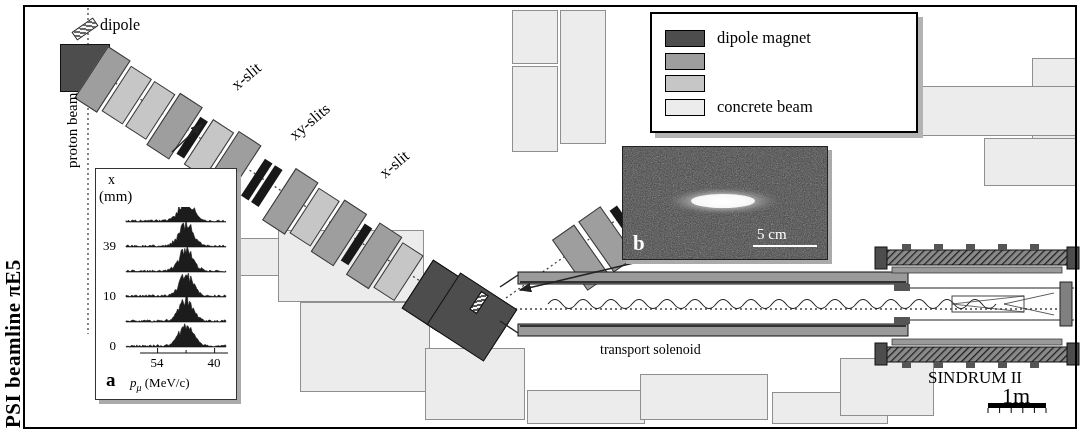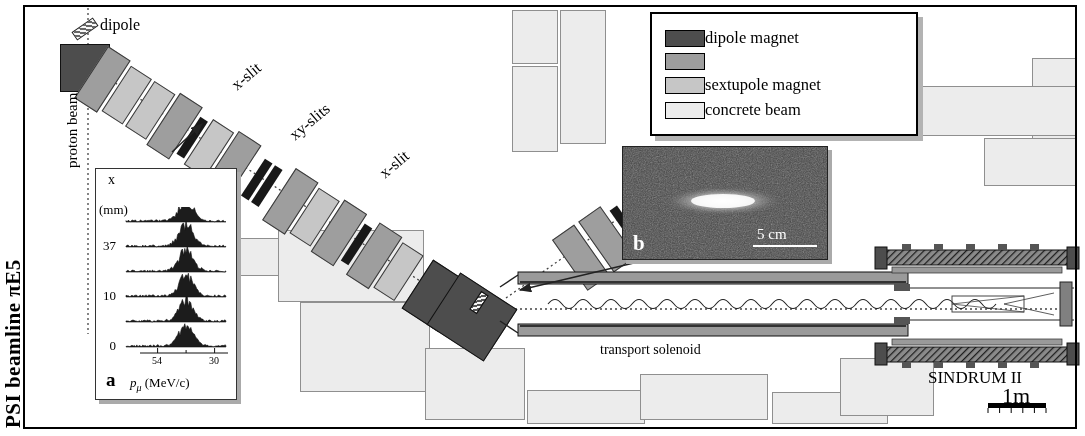--- a/index.html
+++ b/index.html
@@ -18,28 +18,28 @@
   .mq{width:27px;height:62px;background:#9e9e9e;border:1px solid #3a3a3a;flex:none}
   .ms{width:25px;height:54px;background:#c6c6c6;border:1px solid #3a3a3a;flex:none}
   .mslit{width:9px;height:44px;background:#181818;flex:none}
   .mdip{width:44px;height:58px;background:#4d4d4d;border:1px solid #111;flex:none}
   .gapL{margin-left:7px}
   .station{position:absolute;left:60px;top:44px;width:50px;height:48px;background:#4d4d4d;border:1px solid #111;z-index:3}
   .bend{position:absolute;left:438px;top:286px;width:68px;height:62px;background:#4d4d4d;border:1px solid #111;transform:rotate(33deg);z-index:3}
   .prod-target{position:absolute;left:468px;top:298px;width:22px;height:9px;transform:rotate(-57deg);background:repeating-linear-gradient(45deg,#f7f7f7 0 2px,#555 2px 4px);border:1px solid #111;z-index:4}
   .top-target{position:absolute;left:72px;top:24px;width:26px;height:10px;transform:rotate(-35deg);background:repeating-linear-gradient(45deg,#f7f7f7 0 2px,#666 2px 4px);border:1px solid #222;z-index:4}
   .legend{position:absolute;left:650px;top:12px;width:268px;background:#fff;border:2px solid #000;box-shadow:5px 5px 0 #b3b3b3;padding:9px 13px;z-index:6}
-  .legend-row{display:flex;align-items:center;gap:0;margin:5px 0}
+  .legend-row{display:flex;align-items:center;gap:12px;margin:5px 0}
   .swatch{width:40px;height:17px;border:1px solid #000;flex:none}
   .legend-label{font-size:16.5px}
   .inset-a{position:absolute;left:95px;top:168px;width:142px;height:232px;background:#fff;border:1px solid #333;box-shadow:4px 4px 0 #aaa;z-index:6}
   .inset-a .hx{position:absolute;left:12px;top:3px;font-size:14px}
-  .inset-a .hmm{position:absolute;left:3px;top:33px;font-size:13px}
+  .inset-a .hmm{position:absolute;left:3px;top:19px;font-size:15px}
   .inset-a .yt{position:absolute;left:2px;width:18px;text-align:right;font-size:13px}
-  .inset-a .xt{position:absolute;top:186px;width:18px;text-align:center;font-size:10px}
+  .inset-a .xt{position:absolute;top:186px;width:18px;text-align:center;font-size:13px}
   .inset-a .ia-plot{position:absolute;left:24px;top:38px}
   .inset-a .alabel{position:absolute;left:10px;top:200px;font-size:19px;font-weight:bold}
   .inset-a .plabel{position:absolute;left:34px;top:206px;font-size:13px;font-style:italic}
   .inset-a .plabel sub{font-size:10px}
   .inset-a .plabel .units{font-style:normal}
   .inset-b{position:absolute;left:622px;top:146px;width:206px;height:114px;border:1px solid #222;box-shadow:4px 4px 0 #aaa;z-index:6;background:#444}
   .sol-label{left:600px;top:342px;font-size:14px}
   .det-label{left:928px;top:368px;font-size:17px}
   .scale-label{left:1002px;top:383px;font-size:22px}
   .target-label{left:100px;top:16px;font-size:16px}
@@ -181,45 +181,44 @@
 <div class="legend">
   <div class="legend-row">
     <div class="swatch" style="background: rgb(77, 77, 77);"></div>
     <div class="legend-label">dipole magnet</div>
   </div>
   <div class="legend-row">
     <div class="swatch" style="background: rgb(158, 158, 158);"></div>
   </div>
   <div class="legend-row">
     <div class="swatch" style="background: rgb(198, 198, 198);"></div>
-    <div class="legend-label">sextupole magnet</div>
   </div>
   <div class="legend-row">
     <div class="swatch" style="background: rgb(236, 236, 236);"></div>
     <div class="legend-label">concrete beam</div>
   </div>
 </div>
 
 <div class="inset-a">
   <div class="hx">x</div>
   <div class="hmm">(mm)</div>
-  <div class="yt" style="top:69px">37</div>
+  <div class="yt" style="top:69px">39</div>
   <div class="yt" style="top:119px">10</div>
   <div class="yt" style="top:169px">0</div>
   <svg id="ia-svg" class="ia-plot" width="110" height="152">
       <polygon points="6,140 6.0,139.5 7.2,139.2 8.4,139.3 9.6,139.6 10.8,139.0 12.0,138.2 13.2,139.1 14.4,138.5 15.6,139.8 16.8,137.9 18.0,139.8 19.2,138.4 20.4,139.0 21.6,139.6 22.8,138.0 24.0,139.0 25.2,138.5 26.4,139.3 27.6,138.9 28.8,139.2 30.0,138.0 31.2,138.6 32.4,139.9 33.6,137.8 34.8,139.0 36.0,139.6 37.2,137.8 38.4,137.9 39.6,139.7 40.8,138.6 42.0,139.3 43.2,139.6 44.4,138.6 45.6,138.0 46.8,137.4 48.0,138.2 49.2,138.4 50.4,137.0 51.6,136.7 52.8,134.6 54.0,133.6 55.2,131.9 56.4,129.6 57.6,127.9 58.8,124.2 60.0,128.5 61.2,122.5 62.4,119.9 63.6,120.2 64.8,116.7 66.0,122.2 67.2,118.6 68.4,119.8 69.6,122.6 70.8,120.4 72.0,124.7 73.2,126.5 74.4,127.1 75.6,129.9 76.8,131.5 78.0,132.5 79.2,134.9 80.4,135.6 81.6,136.6 82.8,138.3 84.0,138.1 85.2,137.5 86.4,138.3 87.6,138.1 88.8,139.3 90.0,139.1 91.2,139.1 92.4,139.4 93.6,139.7 94.8,139.4 96.0,138.9 97.2,139.1 98.4,138.6 99.6,139.1 100.8,138.9 102.0,138.3 103.2,138.6 104.4,138.2 105.6,137.9 106,140" fill="#1c1c1c" stroke="#111" stroke-width="0.6"></polygon>
       <polygon points="6,115 6.0,113.9 7.2,113.9 8.4,114.1 9.6,114.6 10.8,114.1 12.0,113.2 13.2,113.1 14.4,113.5 15.6,114.0 16.8,114.2 18.0,114.7 19.2,113.7 20.4,114.6 21.6,113.6 22.8,114.1 24.0,113.1 25.2,113.5 26.4,113.8 27.6,112.9 28.8,113.6 30.0,113.1 31.2,114.8 32.4,115.0 33.6,114.0 34.8,113.9 36.0,114.7 37.2,113.3 38.4,113.2 39.6,113.5 40.8,113.8 42.0,113.7 43.2,114.3 44.4,114.3 45.6,112.9 46.8,112.2 48.0,113.6 49.2,113.9 50.4,112.8 51.6,112.6 52.8,110.4 54.0,109.6 55.2,106.6 56.4,105.6 57.6,102.0 58.8,103.4 60.0,97.7 61.2,96.1 62.4,92.4 63.6,96.2 64.8,98.8 66.0,89.4 67.2,88.7 68.4,99.3 69.6,94.3 70.8,95.8 72.0,103.0 73.2,100.8 74.4,103.6 75.6,106.7 76.8,106.6 78.0,110.3 79.2,110.4 80.4,110.6 81.6,112.0 82.8,112.1 84.0,113.7 85.2,114.3 86.4,113.5 87.6,114.3 88.8,113.0 90.0,113.0 91.2,114.1 92.4,114.4 93.6,114.7 94.8,113.6 96.0,114.4 97.2,113.2 98.4,114.4 99.6,114.9 100.8,114.1 102.0,113.0 103.2,114.0 104.4,113.0 105.6,113.3 106,115" fill="#1c1c1c" stroke="#111" stroke-width="0.6"></polygon>
       <polygon points="6,90 6.0,88.3 7.2,88.7 8.4,88.8 9.6,89.6 10.8,89.2 12.0,88.1 13.2,89.3 14.4,88.5 15.6,88.2 16.8,88.3 18.0,89.7 19.2,89.0 20.4,88.1 21.6,89.7 22.8,88.0 24.0,89.4 25.2,88.4 26.4,88.2 27.6,89.2 28.8,88.0 30.0,88.2 31.2,88.8 32.4,87.9 33.6,87.9 34.8,88.9 36.0,89.8 37.2,88.8 38.4,88.5 39.6,89.5 40.8,88.9 42.0,88.0 43.2,88.9 44.4,87.9 45.6,87.9 46.8,89.5 48.0,88.9 49.2,87.3 50.4,87.6 51.6,86.3 52.8,86.2 54.0,85.7 55.2,82.4 56.4,83.8 57.6,81.5 58.8,76.2 60.0,72.4 61.2,69.8 62.4,67.2 63.6,72.3 64.8,70.1 66.0,67.7 67.2,69.6 68.4,66.2 69.6,75.7 70.8,68.9 72.0,73.5 73.2,77.4 74.4,76.8 75.6,79.0 76.8,81.8 78.0,83.1 79.2,85.9 80.4,85.6 81.6,87.3 82.8,88.1 84.0,89.2 85.2,89.0 86.4,88.6 87.6,88.2 88.8,88.8 90.0,89.1 91.2,89.1 92.4,89.4 93.6,89.6 94.8,87.8 96.0,90.0 97.2,89.4 98.4,88.0 99.6,88.5 100.8,89.2 102.0,89.9 103.2,89.3 104.4,87.9 105.6,88.6 106,90" fill="#1c1c1c" stroke="#111" stroke-width="0.6"></polygon>
       <polygon points="6,65 6.0,64.9 7.2,63.4 8.4,63.5 9.6,64.5 10.8,64.4 12.0,63.1 13.2,63.3 14.4,63.5 15.6,64.6 16.8,64.6 18.0,64.6 19.2,64.3 20.4,63.8 21.6,63.7 22.8,64.2 24.0,63.5 25.2,63.4 26.4,64.9 27.6,63.2 28.8,64.6 30.0,63.3 31.2,64.9 32.4,63.0 33.6,64.1 34.8,63.9 36.0,64.8 37.2,64.2 38.4,63.8 39.6,63.3 40.8,64.0 42.0,64.6 43.2,63.6 44.4,63.6 45.6,62.9 46.8,64.3 48.0,62.0 49.2,62.9 50.4,61.2 51.6,60.0 52.8,62.0 54.0,59.5 55.2,57.1 56.4,55.5 57.6,53.5 58.8,55.4 60.0,49.3 61.2,43.5 62.4,42.0 63.6,48.3 64.8,41.4 66.0,46.0 67.2,39.6 68.4,43.5 69.6,47.4 70.8,44.3 72.0,51.8 73.2,51.7 74.4,53.3 75.6,55.8 76.8,56.9 78.0,60.9 79.2,61.4 80.4,62.1 81.6,60.5 82.8,61.9 84.0,62.6 85.2,63.7 86.4,63.8 87.6,64.3 88.8,64.7 90.0,63.0 91.2,64.1 92.4,64.3 93.6,64.6 94.8,64.2 96.0,63.3 97.2,63.4 98.4,63.8 99.6,64.3 100.8,64.4 102.0,64.6 103.2,64.7 104.4,65.0 105.6,63.9 106,65" fill="#1c1c1c" stroke="#111" stroke-width="0.6"></polygon>
       <polygon points="6,40 6.0,39.3 7.2,38.1 8.4,38.3 9.6,39.5 10.8,39.5 12.0,38.0 13.2,39.6 14.4,38.4 15.6,38.8 16.8,38.7 18.0,39.5 19.2,39.6 20.4,39.4 21.6,39.9 22.8,38.1 24.0,39.8 25.2,38.3 26.4,39.3 27.6,39.5 28.8,39.0 30.0,38.3 31.2,38.9 32.4,38.2 33.6,38.0 34.8,38.8 36.0,39.9 37.2,39.7 38.4,39.1 39.6,39.2 40.8,39.1 42.0,38.9 43.2,38.3 44.4,39.3 45.6,37.8 46.8,39.1 48.0,37.4 49.2,38.5 50.4,36.0 51.6,37.3 52.8,33.7 54.0,35.6 55.2,31.8 56.4,33.8 57.6,27.6 58.8,26.0 60.0,26.2 61.2,19.3 62.4,16.8 63.6,16.1 64.8,23.5 66.0,13.3 67.2,20.5 68.4,20.8 69.6,19.1 70.8,17.4 72.0,24.5 73.2,26.0 74.4,29.8 75.6,32.6 76.8,32.0 78.0,33.7 79.2,34.7 80.4,34.9 81.6,36.9 82.8,37.9 84.0,37.7 85.2,38.3 86.4,38.9 87.6,38.1 88.8,38.4 90.0,39.1 91.2,39.2 92.4,39.3 93.6,39.6 94.8,38.4 96.0,38.9 97.2,39.6 98.4,39.6 99.6,38.0 100.8,39.6 102.0,39.3 103.2,37.9 104.4,39.8 105.6,39.3 106,40" fill="#1c1c1c" stroke="#111" stroke-width="0.6"></polygon>
       <polygon points="6,15 6.0,13.6 7.2,15.0 8.4,13.0 9.6,14.5 10.8,14.7 12.0,12.9 13.2,13.6 14.4,13.4 15.6,13.0 16.8,15.0 18.0,14.4 19.2,14.8 20.4,12.9 21.6,13.8 22.8,14.2 24.0,13.9 25.2,13.3 26.4,13.8 27.6,13.5 28.8,13.4 30.0,13.4 31.2,12.9 32.4,13.3 33.6,14.2 34.8,13.8 36.0,12.8 37.2,13.0 38.4,14.4 39.6,13.0 40.8,14.2 42.0,13.3 43.2,13.0 44.4,12.8 45.6,12.8 46.8,13.9 48.0,12.7 49.2,11.8 50.4,11.7 51.6,11.0 52.8,9.5 54.0,9.5 55.2,9.9 56.4,5.5 57.6,7.1 58.8,-1.3 60.0,3.0 61.2,1.7 62.4,-8.5 63.6,-7.9 64.8,-5.3 66.0,-8.5 67.2,-9.5 68.4,-1.9 69.6,0.5 70.8,1.6 72.0,2.8 73.2,2.5 74.4,0.7 75.6,4.8 76.8,7.1 78.0,8.7 79.2,10.1 80.4,11.3 81.6,12.3 82.8,12.4 84.0,13.2 85.2,13.0 86.4,14.1 87.6,14.3 88.8,14.3 90.0,13.1 91.2,14.2 92.4,14.3 93.6,14.5 94.8,14.8 96.0,14.4 97.2,13.6 98.4,13.2 99.6,13.8 100.8,14.8 102.0,14.0 103.2,13.3 104.4,14.7 105.6,14.6 106,15" fill="#1c1c1c" stroke="#111" stroke-width="0.6"></polygon>
       <path d="M20,146H108M37.6,146v-5M94.6,146v-5M66.1,146v-3" stroke="#111" fill="none" stroke-width="1"></path>
     </svg>
   <div class="xt" style="left:52px">54</div>
-  <div class="xt" style="left:109px">30</div>
+  <div class="xt" style="left:109px">40</div>
   <div class="alabel">a</div>
   <div class="plabel"><span>p</span><sub>μ</sub><span class="units"> (MeV/c)</span></div>
 </div>
 
 <div class="inset-b">
   <svg width="204" height="112">
     <defs>
       <filter id="grainf">
           <feTurbulence type="fractalNoise" baseFrequency="0.85" numOctaves="3" stitchTiles="stitch"></feTurbulence>
           <feColorMatrix type="saturate" values="0"></feColorMatrix>

